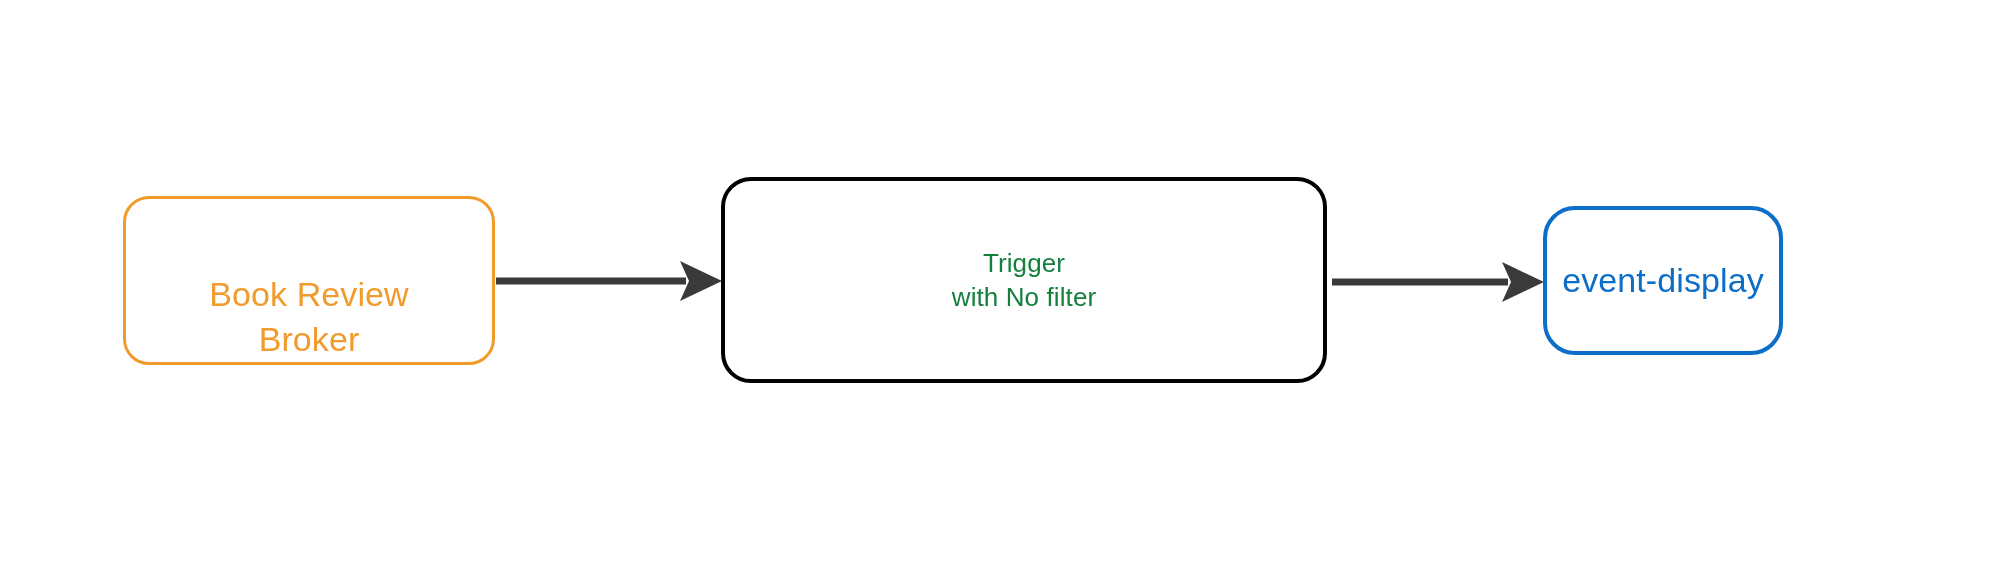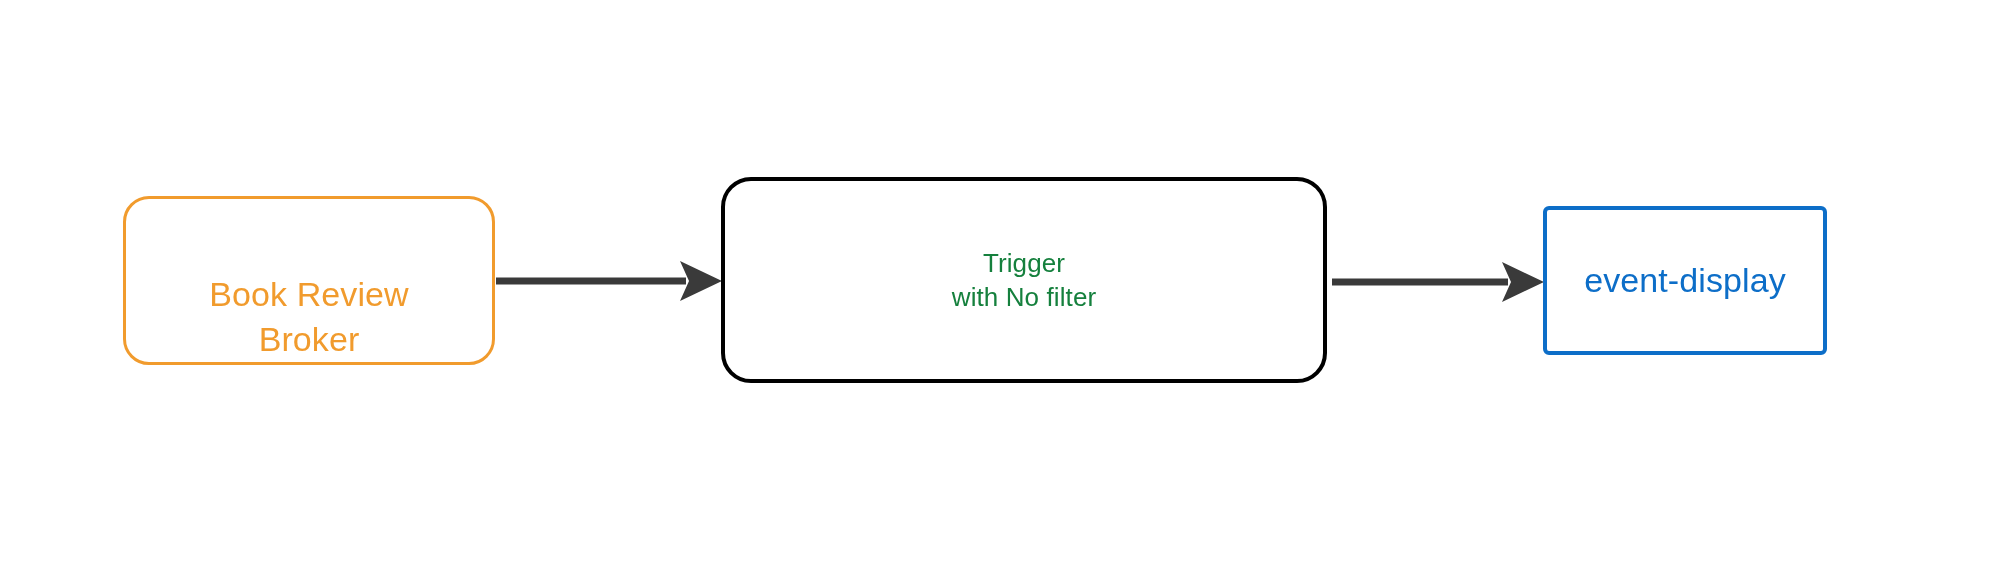--- a/index.html
+++ b/index.html
@@ -63,24 +63,24 @@
   }
   #node-trigger .node-label {
     color: #15803d;
     font-size: 26px;
   }
 
   
   #node-sink {
     left: 1543px;
     top: 206px;
-    width: 284px;
+    width: 240px;
     height: 149px;
     border: 4px solid #0d6ec8;
-    border-radius: 6px;
+    border-radius: 32px;
   }
   #node-sink .node-label {
     color: #0d6ec8;
     font-size: 34px;
   }
 
   
   .edge {
     position: absolute;
     overflow: visible;

